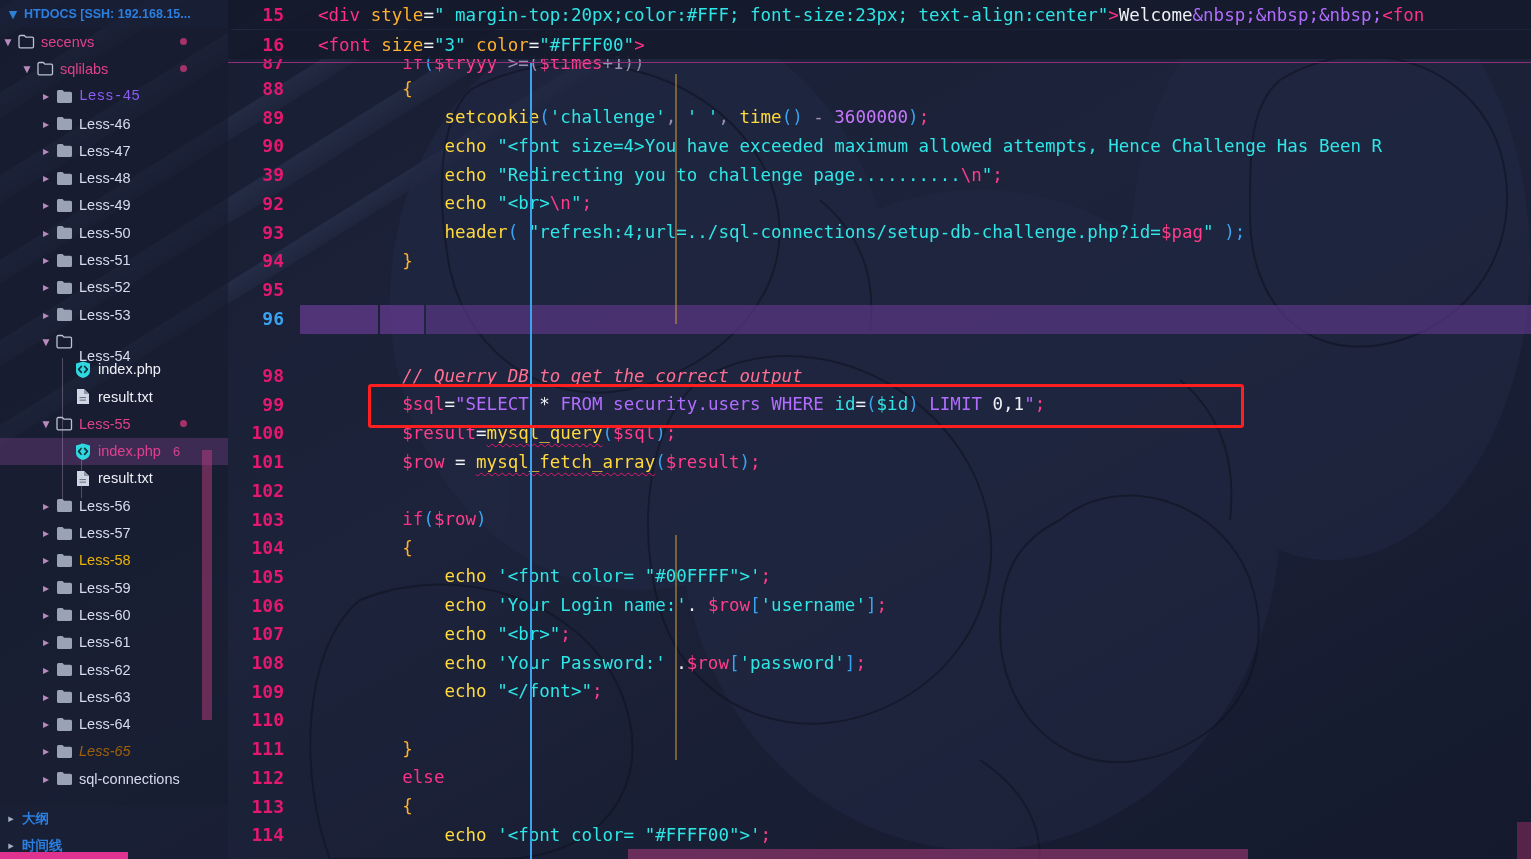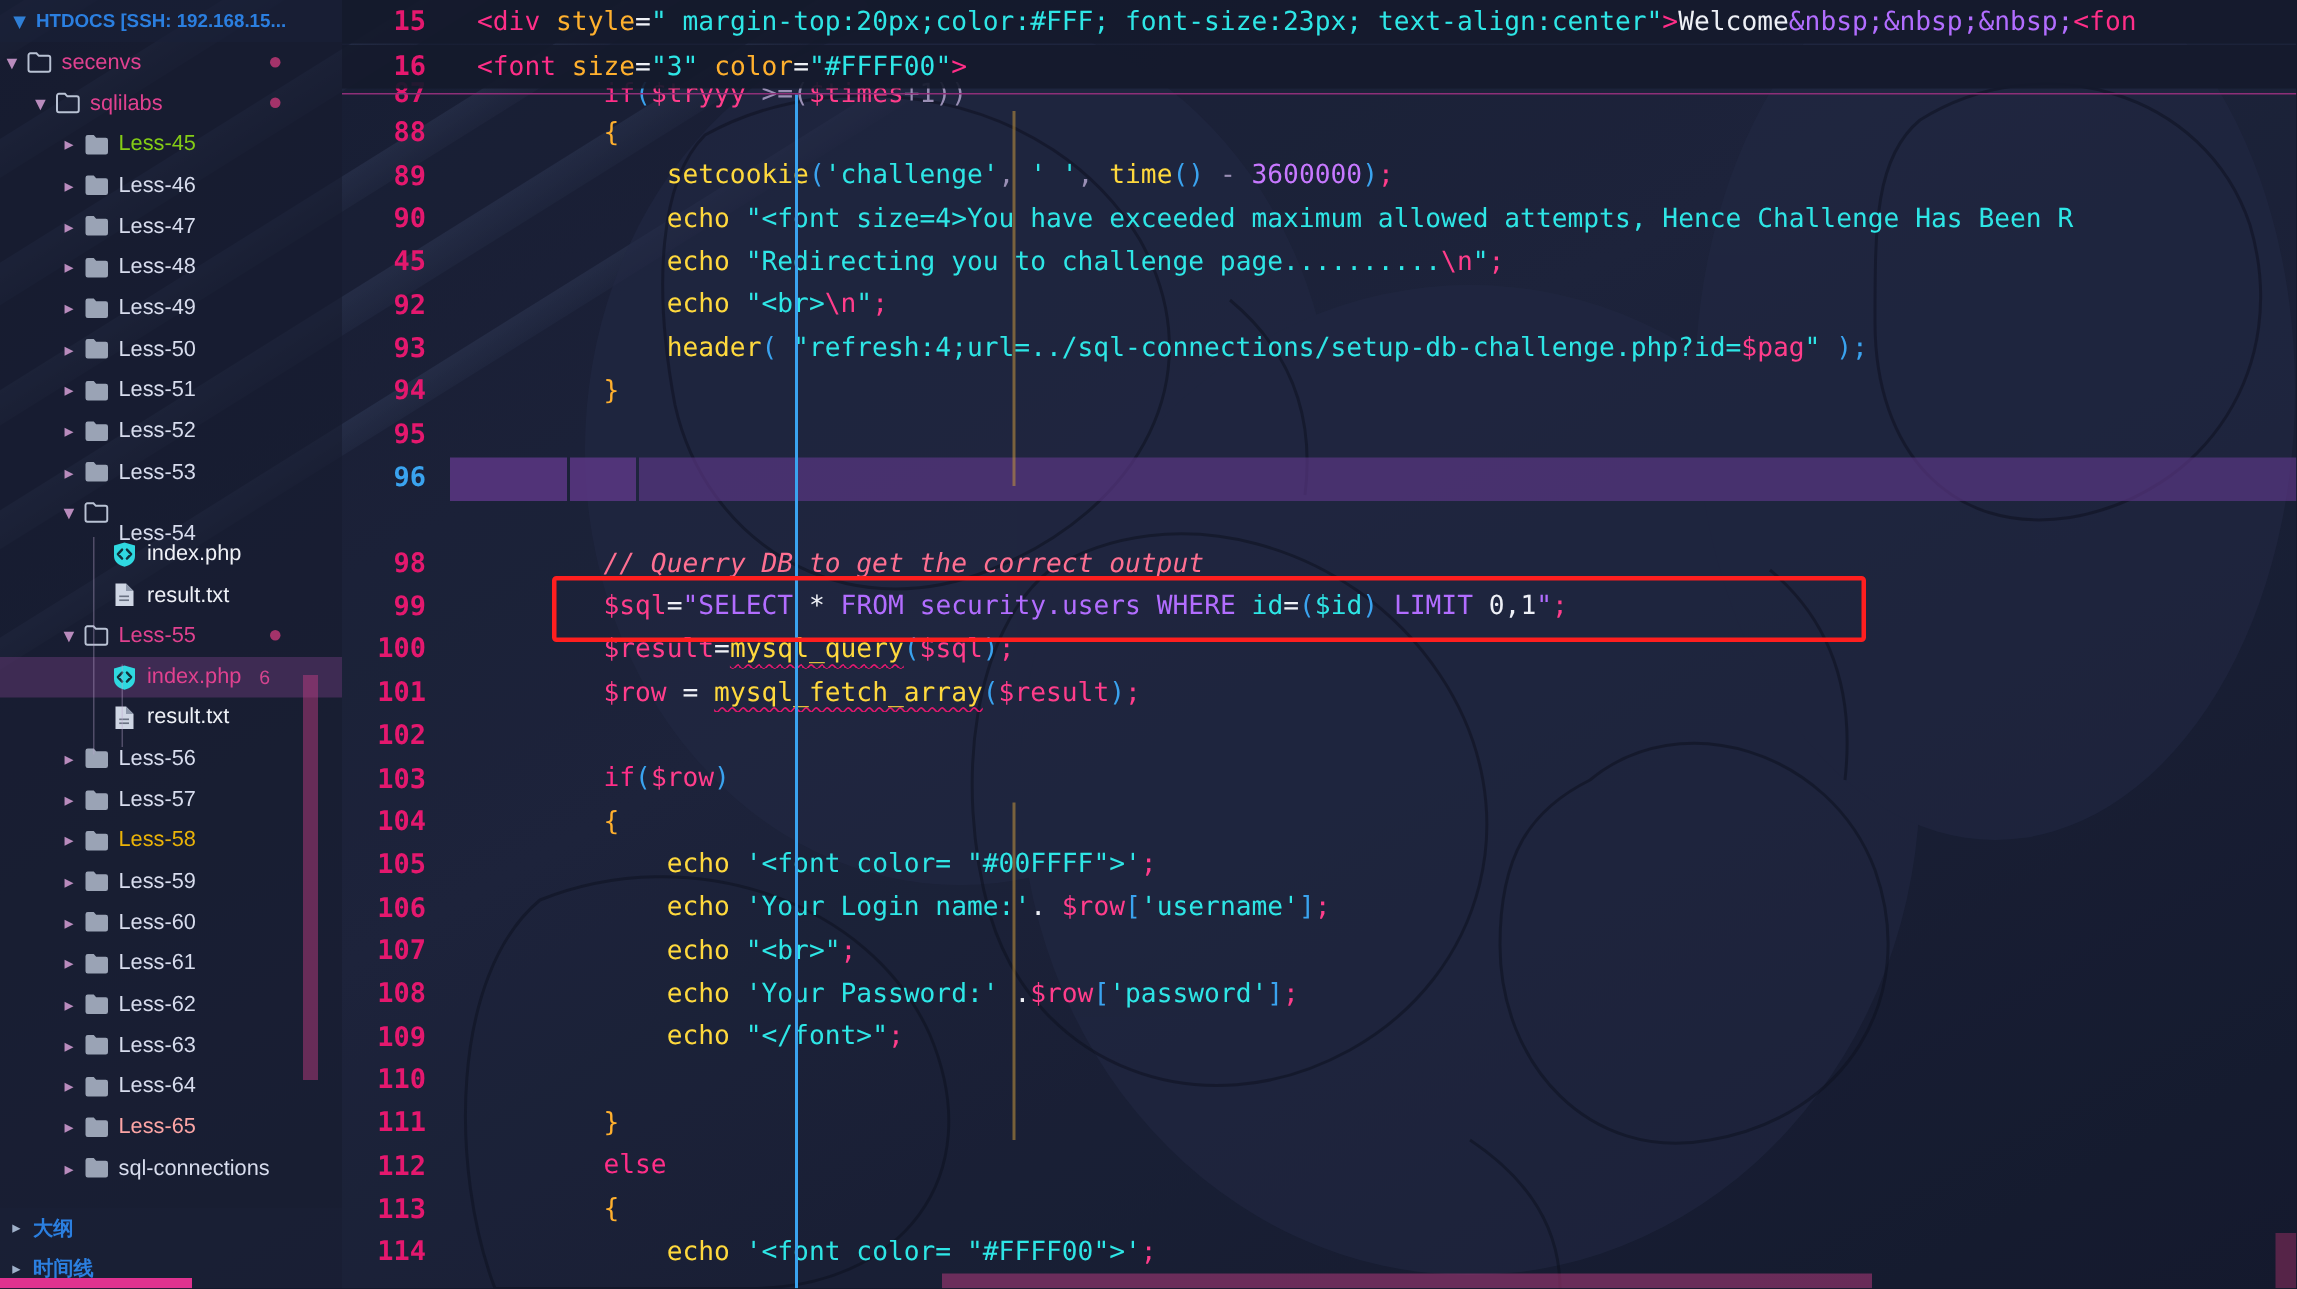--- a/index.html
+++ b/index.html
@@ -237,21 +237,21 @@
           <span class="label" style="color: rgb(224, 65, 143);">sqlilabs</span>
           <span class="dot" style="left: 180px;"></span>
         </div>
         <div class="row" style="top: 54.6px; position: absolute; left: 0px; right: 0px; padding-left: 38px;">
           <span class="twisty">▸</span>
           <span class="ficon">
             <svg width="17" height="15" viewBox="0 0 17 15">
               <path d="M1 2.5A1.5 1.5 0 0 1 2.5 1h4l1.6 1.8h6.4A1.5 1.5 0 0 1 16 4.3v8.2A1.5 1.5 0 0 1 14.5 14h-12A1.5 1.5 0 0 1 1 12.5z" fill="#9aa3b5"></path>
             </svg>
           </span>
-          <span class="label" style="color: #84cc16;">Less-45</span>
+          <span class="label" style="color: #8b5cf6; font-family: Liberation Mono, monospace;">Less-45</span>
         </div>
         <div class="row" style="top: 81.9px; position: absolute; left: 0px; right: 0px; padding-left: 38px;">
           <span class="twisty">▸</span>
           <span class="ficon">
             <svg width="17" height="15" viewBox="0 0 17 15">
               <path d="M1 2.5A1.5 1.5 0 0 1 2.5 1h4l1.6 1.8h6.4A1.5 1.5 0 0 1 16 4.3v8.2A1.5 1.5 0 0 1 14.5 14h-12A1.5 1.5 0 0 1 1 12.5z" fill="#9aa3b5"></path>
             </svg>
           </span>
           <span class="label" style="color: rgb(215, 220, 237);">Less-46</span>
         </div>
@@ -463,21 +463,21 @@
           </span>
           <span class="label" style="color: rgb(215, 220, 237);">Less-64</span>
         </div>
         <div class="row" style="top: 709.8px; position: absolute; left: 0px; right: 0px; padding-left: 38px;">
           <span class="twisty">▸</span>
           <span class="ficon">
             <svg width="17" height="15" viewBox="0 0 17 15">
               <path d="M1 2.5A1.5 1.5 0 0 1 2.5 1h4l1.6 1.8h6.4A1.5 1.5 0 0 1 16 4.3v8.2A1.5 1.5 0 0 1 14.5 14h-12A1.5 1.5 0 0 1 1 12.5z" fill="#9aa3b5"></path>
             </svg>
           </span>
-          <span class="label" style="color: #fca5a5;">Less-65</span>
+          <span class="label" style="color: #a16207; font-style: italic;">Less-65</span>
         </div>
         <div class="row" style="top: 737.1px; position: absolute; left: 0px; right: 0px; padding-left: 38px;">
           <span class="twisty">▸</span>
           <span class="ficon">
             <svg width="17" height="15" viewBox="0 0 17 15">
               <path d="M1 2.5A1.5 1.5 0 0 1 2.5 1h4l1.6 1.8h6.4A1.5 1.5 0 0 1 16 4.3v8.2A1.5 1.5 0 0 1 14.5 14h-12A1.5 1.5 0 0 1 1 12.5z" fill="#9aa3b5"></path>
             </svg>
           </span>
           <span class="label" style="color: rgb(215, 220, 237);">sql-connections</span>
         </div>
@@ -505,21 +505,21 @@
           <div class="sel-chunk" style="left:80px;width:44px;"></div>
           <div class="sel-chunk" style="left:126px;width:1200px;opacity:.82"></div>
         </div>
         <div class="vline" style="left: 302px; top: 63px; bottom: 0px; background: rgb(58, 163, 239);"></div>
         <div class="vline" style="left: 447px; top: 74px; height: 250px; bottom: auto; background: rgba(196, 150, 60, 0.55);"></div>
         <div class="vline" style="left: 447px; top: 535px; height: 225px; bottom: auto; background: rgba(196, 150, 60, 0.55);"></div>
         <div class="code-line" style="top: 48px;"><div class="gutter">87</div><div class="code-text"><span class="t-plain">        </span><span class="t-kw">if</span><span class="t-paren">(</span><span class="t-var">$tryyy</span><span class="t-punc"> &gt;=(</span><span class="t-var">$times</span><span class="t-punc">+1))</span></div></div>
         <div class="code-line" style="top: 74px;"><div class="gutter">88</div><div class="code-text"><span class="t-plain">        </span><span class="t-brace">{</span></div></div>
         <div class="code-line" style="top: 102.7px;"><div class="gutter">89</div><div class="code-text"><span class="t-plain">            </span><span class="t-fn">setcookie</span><span class="t-paren">(</span><span class="t-str">'challenge'</span><span class="t-punc">, </span><span class="t-str">' '</span><span class="t-punc">, </span><span class="t-fn">time</span><span class="t-paren">()</span><span class="t-punc"> - </span><span class="t-num">3600000</span><span class="t-paren">)</span><span class="t-var">;</span></div></div>
         <div class="code-line" style="top: 131.4px; justify-content: center;"><div class="gutter">90</div><div class="code-text"><span class="t-plain">            </span><span class="t-fn">echo</span><span class="t-plain"> </span><span class="t-str">"&lt;font size=4&gt;You have exceeded maximum allowed attempts, Hence Challenge Has Been R</span></div></div>
-        <div class="code-line" style="top: 160.1px;"><div class="gutter">45</div><div class="code-text"><span class="t-plain">            </span><span class="t-fn">echo</span><span class="t-plain"> </span><span class="t-str">"Redirecting you to challenge page..........</span><span class="t-esc">\n</span><span class="t-str">"</span><span class="t-var">;</span></div></div>
+        <div class="code-line" style="top: 160.1px;"><div class="gutter">39</div><div class="code-text"><span class="t-plain">            </span><span class="t-fn">echo</span><span class="t-plain"> </span><span class="t-str">"Redirecting you to challenge page..........</span><span class="t-esc">\n</span><span class="t-str">"</span><span class="t-var">;</span></div></div>
         <div class="code-line" style="top: 188.8px;"><div class="gutter">92</div><div class="code-text"><span class="t-plain">            </span><span class="t-fn">echo</span><span class="t-plain"> </span><span class="t-str">"&lt;br&gt;</span><span class="t-esc">\n</span><span class="t-str">"</span><span class="t-var">;</span></div></div>
         <div class="code-line" style="top: 217.5px;"><div class="gutter">93</div><div class="code-text"><span class="t-plain">            </span><span class="t-fn">header</span><span class="t-paren">( </span><span class="t-str">"refresh:4;url=../sql-connections/setup-db-challenge.php?id=</span><span class="t-var">$pag</span><span class="t-str">"</span><span class="t-paren"> );</span></div></div>
         <div class="code-line" style="top: 246.2px;"><div class="gutter">94</div><div class="code-text"><span class="t-plain">        </span><span class="t-brace">}</span></div></div>
         <div class="code-line" style="top: 274.9px;"><div class="gutter">95</div><div class="code-text"></div></div>
         <div class="code-line" style="top: 303.6px;"><div class="gutter current">96</div><div class="code-text"></div></div>
         <div class="code-line" style="top: 361px;"><div class="gutter">98</div><div class="code-text"><span class="t-plain">        </span><span class="t-comment">// Querry DB to get the correct output</span></div></div>
         <div class="code-line" style="top: 389.7px;"><div class="gutter">99</div><div class="code-text"><span class="t-plain">        </span><span class="t-var">$sql</span><span class="t-white">=</span><span class="t-sql">"</span><span class="t-sql">SELECT</span><span class="t-plain"> </span><span class="t-white">*</span><span class="t-plain"> </span><span class="t-sql">FROM</span><span class="t-plain"> </span><span class="t-sql">security.users</span><span class="t-plain"> </span><span class="t-sql">WHERE</span><span class="t-plain"> </span><span class="t-sqlid">id</span><span class="t-white">=</span><span class="t-paren">(</span><span class="t-sqlid">$id</span><span class="t-paren">)</span><span class="t-plain"> </span><span class="t-sql">LIMIT</span><span class="t-plain"> </span><span class="t-white">0,1</span><span class="t-sql">"</span><span class="t-var">;</span></div></div>
         <div class="code-line" style="top: 418.4px;"><div class="gutter">100</div><div class="code-text"><span class="t-plain">        </span><span class="t-var">$result</span><span class="t-white">=</span><span class="t-fn squiggle">mysql_query</span><span class="t-paren">(</span><span class="t-var">$sql</span><span class="t-paren">)</span><span class="t-var">;</span></div></div>
         <div class="code-line" style="top: 447.1px;"><div class="gutter">101</div><div class="code-text"><span class="t-plain">        </span><span class="t-var">$row</span><span class="t-white"> = </span><span class="t-fn squiggle">mysql_fetch_array</span><span class="t-paren">(</span><span class="t-var">$result</span><span class="t-paren">)</span><span class="t-var">;</span></div></div>
         <div class="code-line" style="top: 475.8px;"><div class="gutter">102</div><div class="code-text"></div></div>

